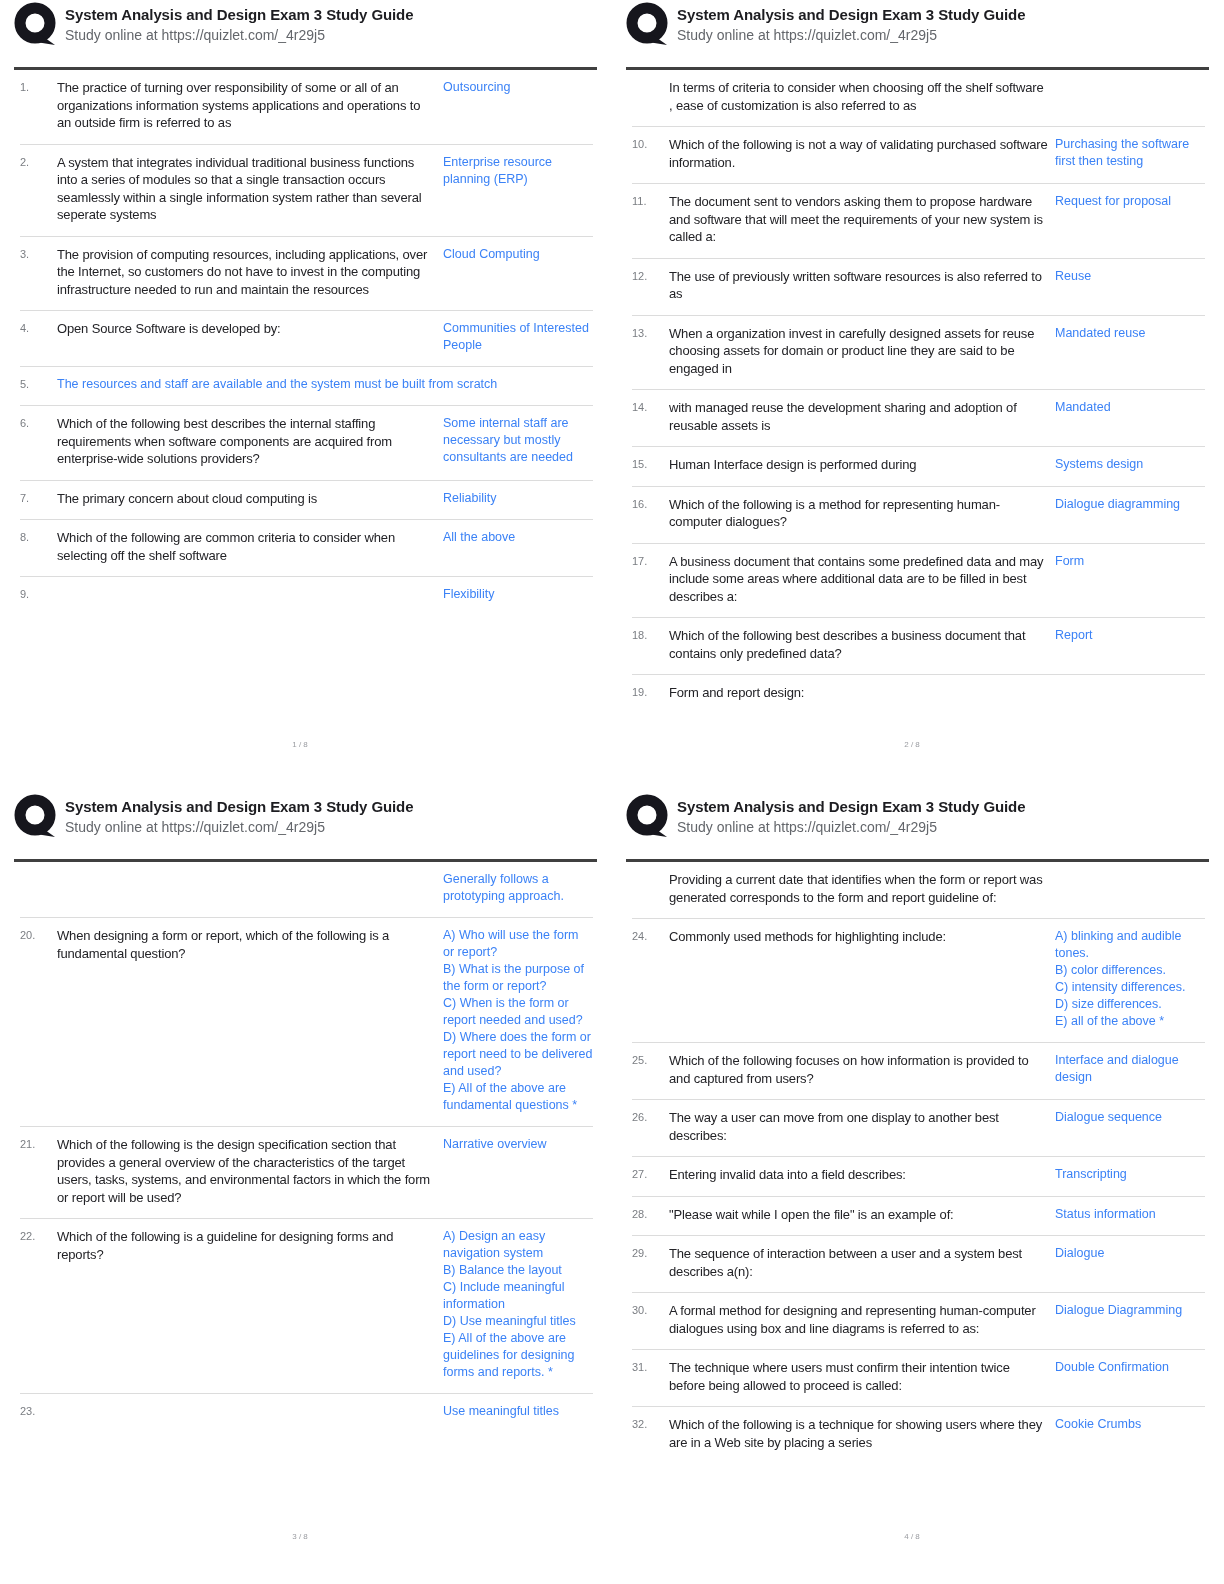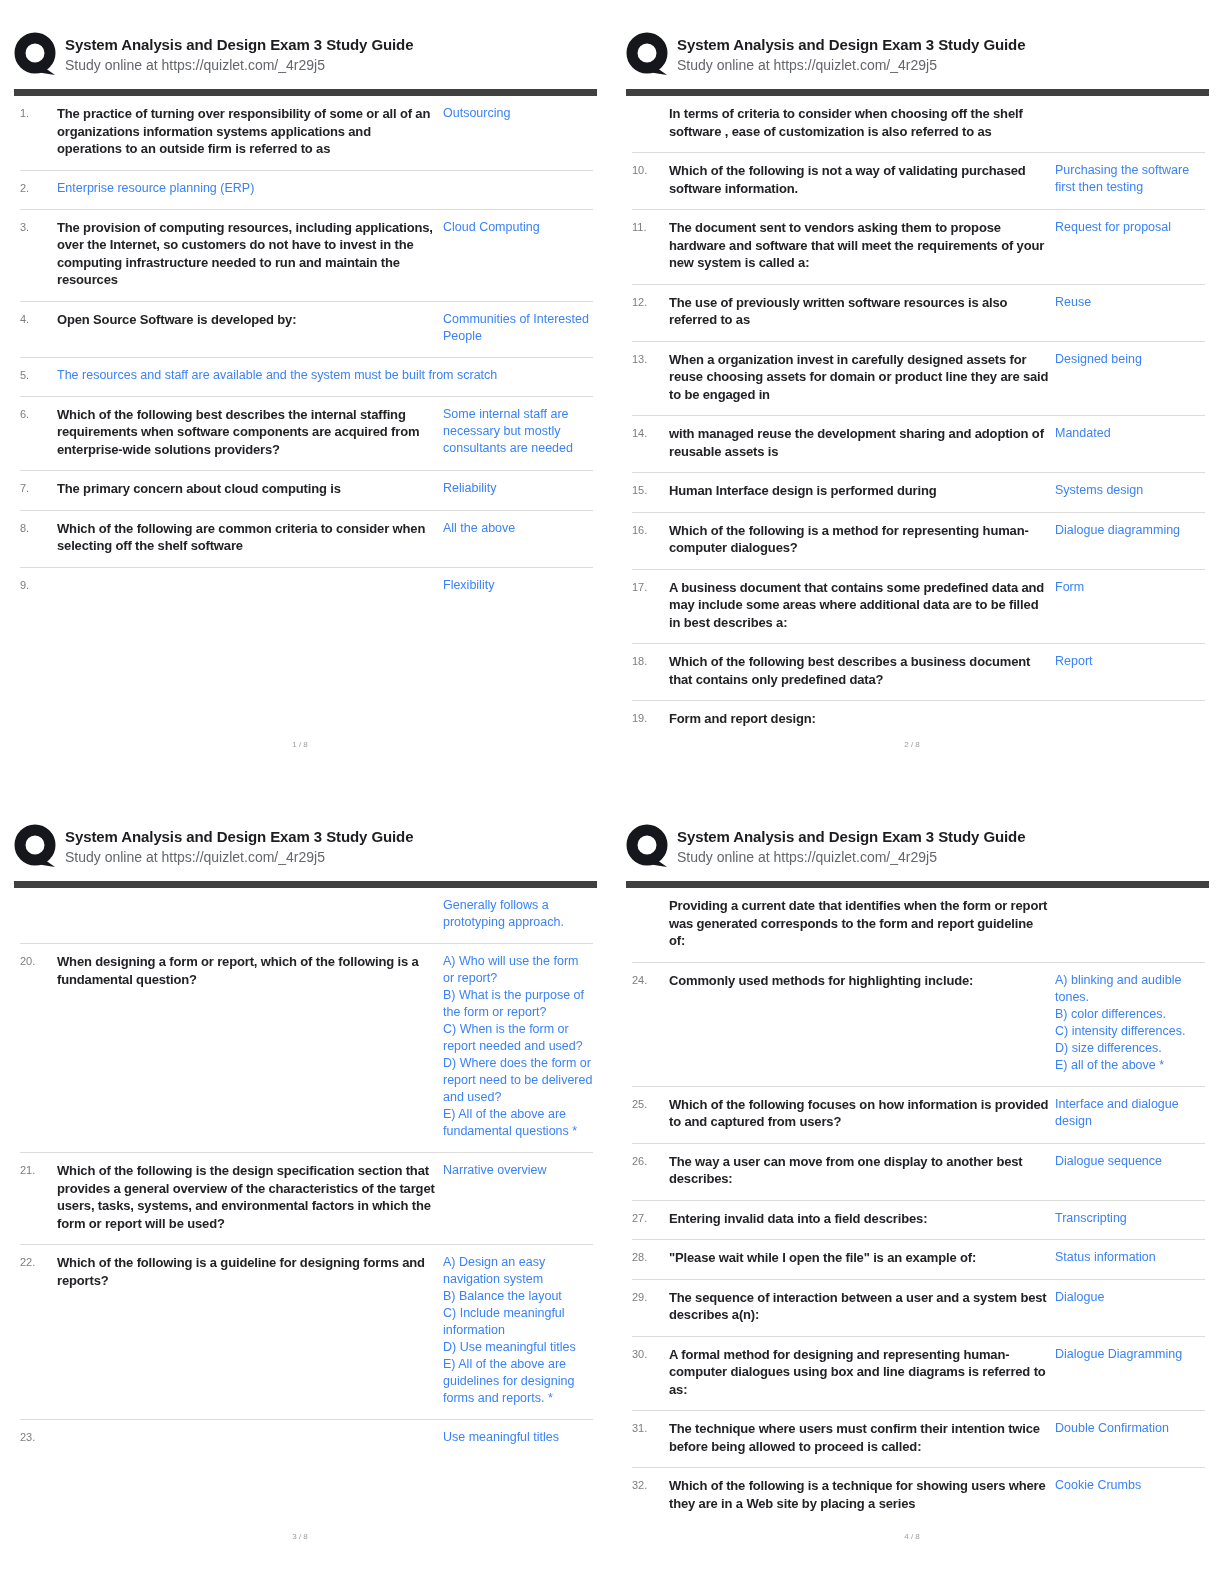--- a/index.html
+++ b/index.html
@@ -13,23 +13,23 @@
     display:grid;
     grid-template-columns:612px 612px;
     grid-template-rows:792px 792px;
   }
   .page{
     position:relative;width:612px;height:792px;
     background:#ffffff;overflow:hidden;box-sizing:border-box;
   }
   .page-header{
     display:flex;align-items:flex-start;gap:9px;
-    margin:32px 15px 0 14px;
-    padding-bottom:13px;
-    border-bottom:7px solid #404040;
+    margin:2px 15px 0 14px;
+    padding-bottom:21px;
+    border-bottom:3px solid #404040;
   }
   .logo{width:42px;height:44px;flex:none;}
   .header-text{padding-top:4px;}
   .title{
     font-size:15px;font-weight:bold;color:#1d1d21;
     letter-spacing:-0.1px;line-height:18px;
   }
   .subtitle{font-size:14px;color:#63666b;margin-top:3px;}
   .rows{padding:0 19px 0 20px;}
   .row{
@@ -38,21 +38,21 @@
     border-bottom:1px solid #dcdcdc;
   }
   .row:last-child{border-bottom:none;}
   .num{
     width:37px;flex:none;
     font-size:11px;color:#7a7d82;
     padding-top:2px;
   }
   .q{
     width:386px;flex:none;box-sizing:border-box;padding-right:6px;
-    font-size:13px;font-weight:bold;letter-spacing:-0.15px;
+    font-size:13px;font-weight:normal;letter-spacing:-0.15px;
     line-height:17.5px;color:#232327;
     hyphens:auto;-webkit-hyphens:auto;
   }
   .a{
     flex:1;
     font-size:12.5px;line-height:17px;color:#3b82f6;
     white-space:pre-line;
     hyphens:auto;-webkit-hyphens:auto;
   }
   .page-footer{
@@ -80,20 +80,21 @@
     </header>
     <div class="rows">
   <div class="row">
     <div class="num">1.</div>
     <div class="q">The practice of turning over responsibility of some or all of an organizations information systems applications and operations to an outside firm is referred to as</div>
     <div class="a">Outsourcing</div>
   </div>
 
   <div class="row">
     <div class="num">2.</div>
+    <div class="q">A system that integrates individual traditional business functions into a series of modules so that a single transaction occurs seamlessly within a single information system rather than several seperate systems</div>
     <div class="a">Enterprise resource planning (ERP)</div>
   </div>
 
   <div class="row">
     <div class="num">3.</div>
     <div class="q">The provision of computing resources, including applications, over the Internet, so customers do not have to invest in the computing infrastructure needed to run and maintain the resources</div>
     <div class="a">Cloud Computing</div>
   </div>
 
   <div class="row">
@@ -168,21 +169,21 @@
 
   <div class="row">
     <div class="num">12.</div>
     <div class="q">The use of previously written software resources is also referred to as</div>
     <div class="a">Reuse</div>
   </div>
 
   <div class="row">
     <div class="num">13.</div>
     <div class="q">When a organization invest in carefully designed assets for reuse choosing assets for domain or product line they are said to be engaged in</div>
-    <div class="a">Designed being</div>
+    <div class="a">Mandated reuse</div>
   </div>
 
   <div class="row">
     <div class="num">14.</div>
     <div class="q">with managed reuse the development sharing and adoption of reusable assets is</div>
     <div class="a">Mandated</div>
   </div>
 
   <div class="row">
     <div class="num">15.</div>

